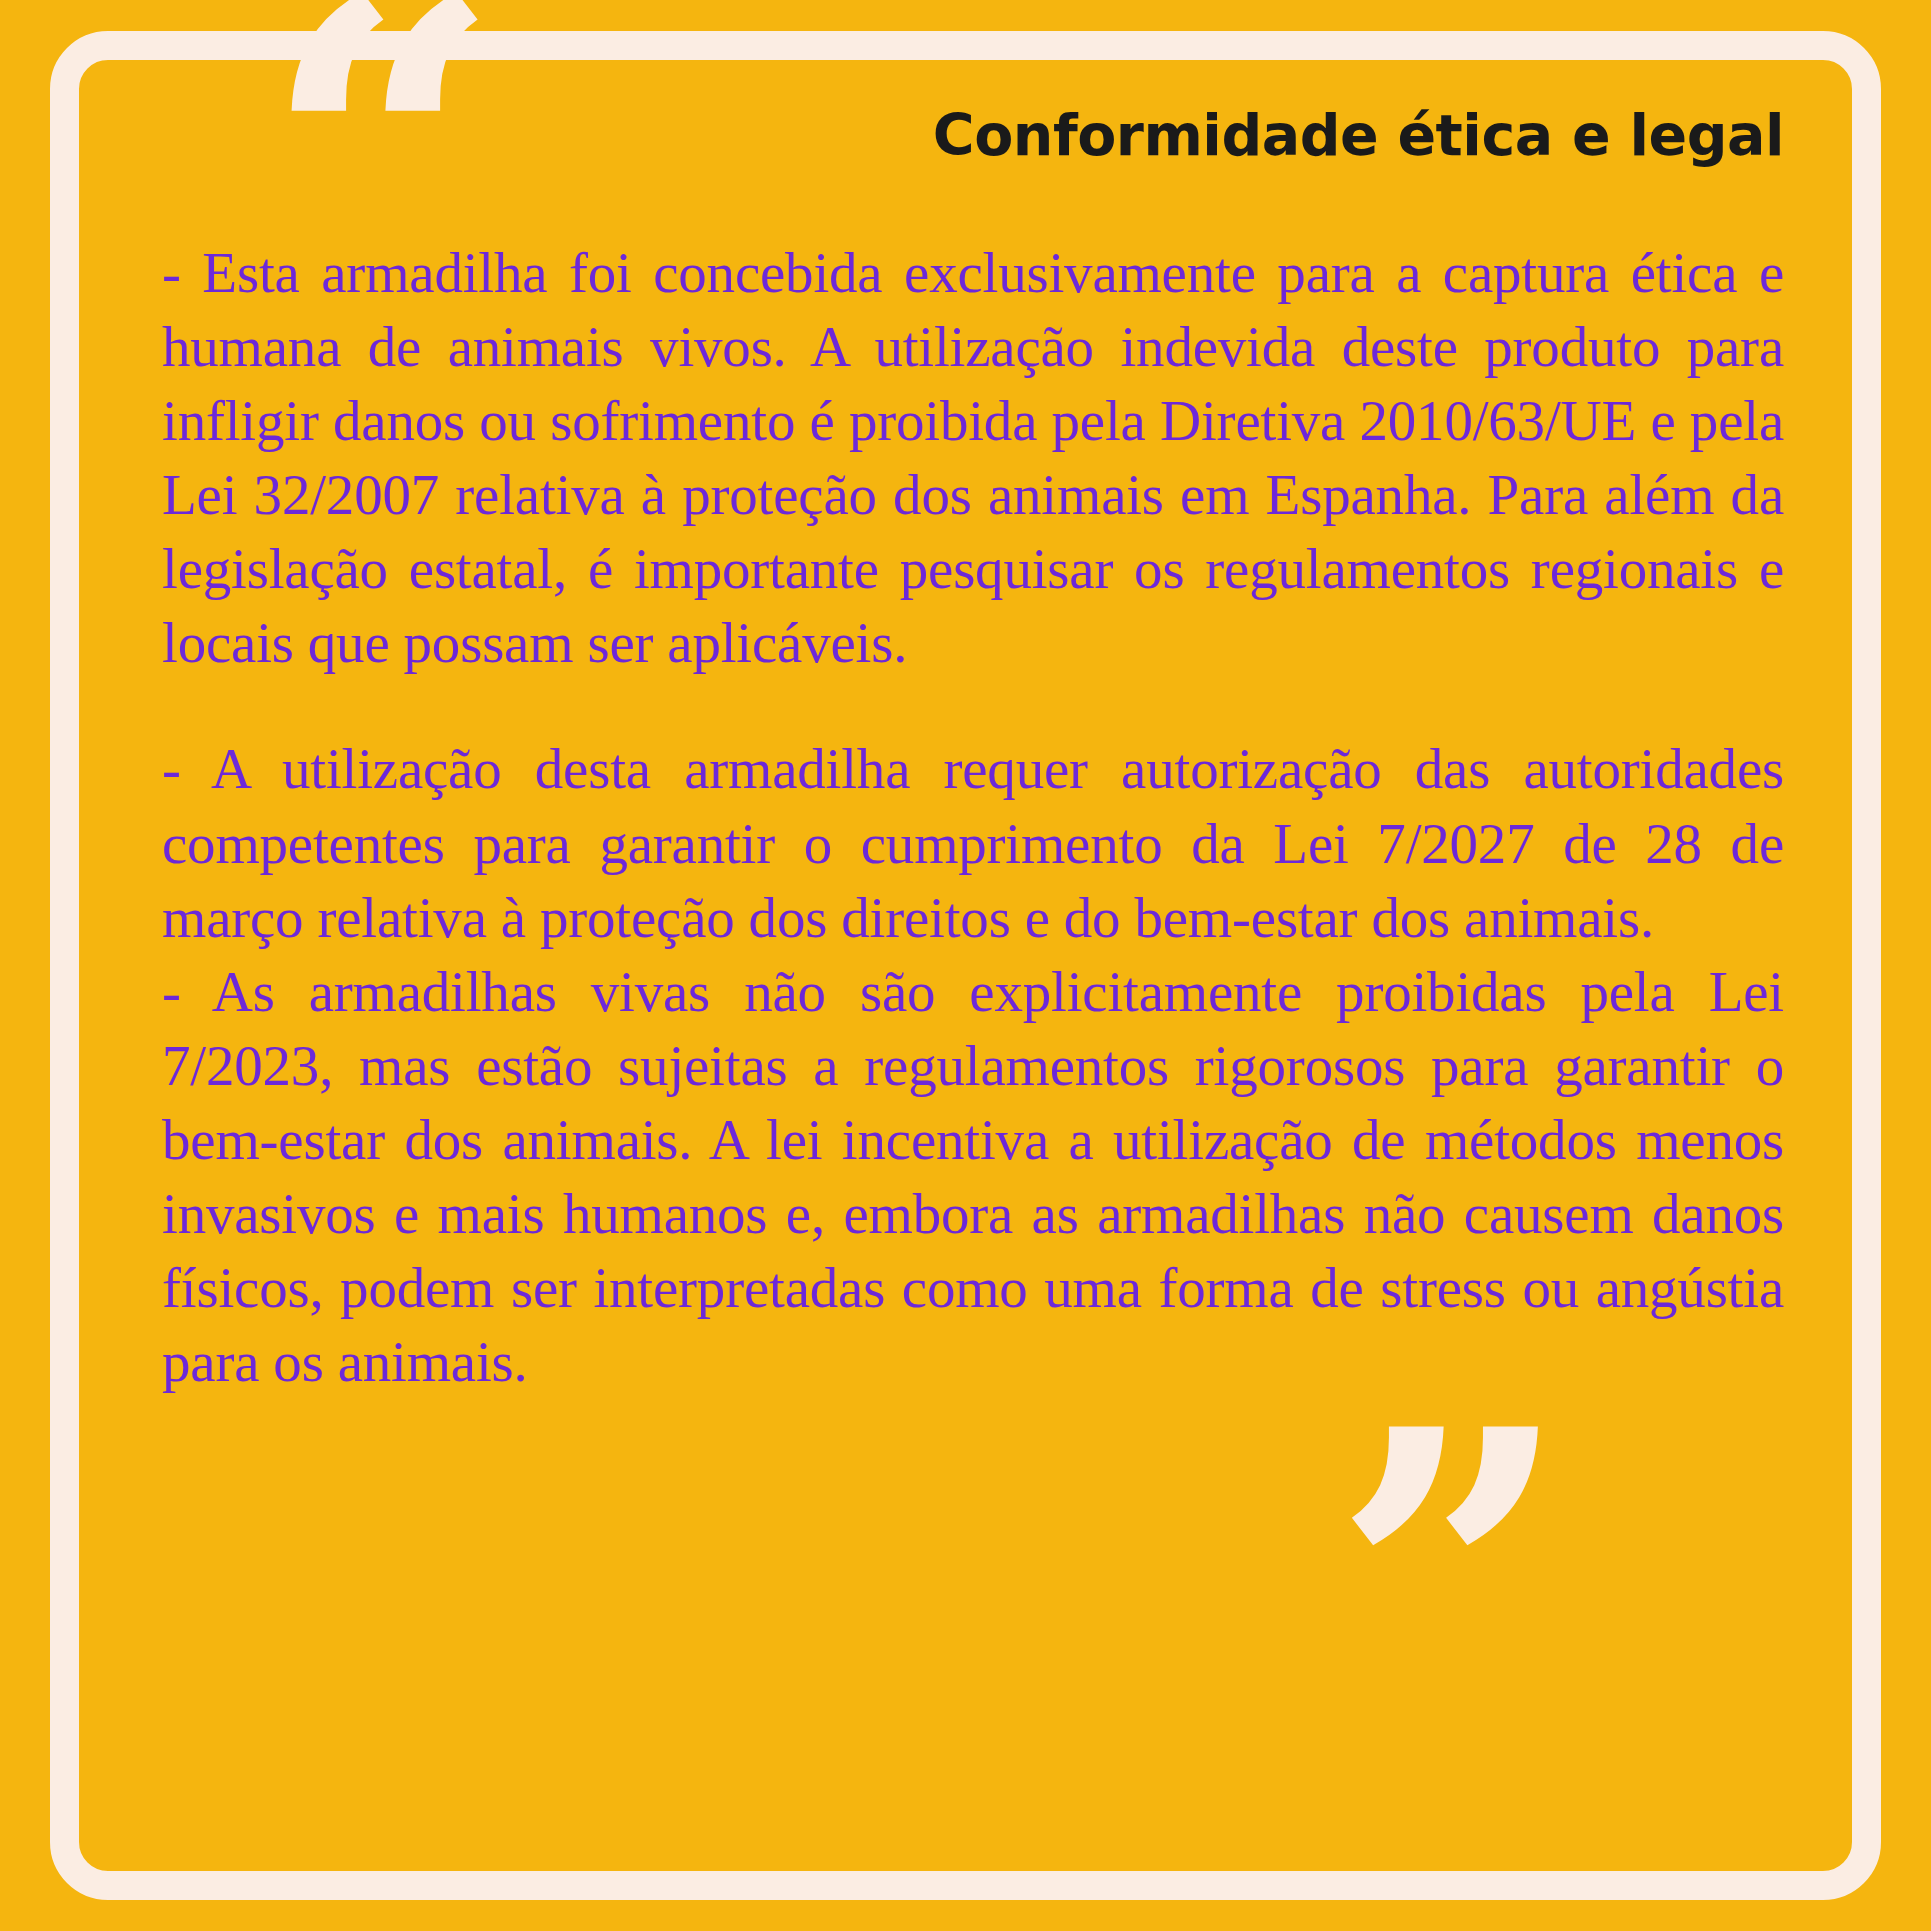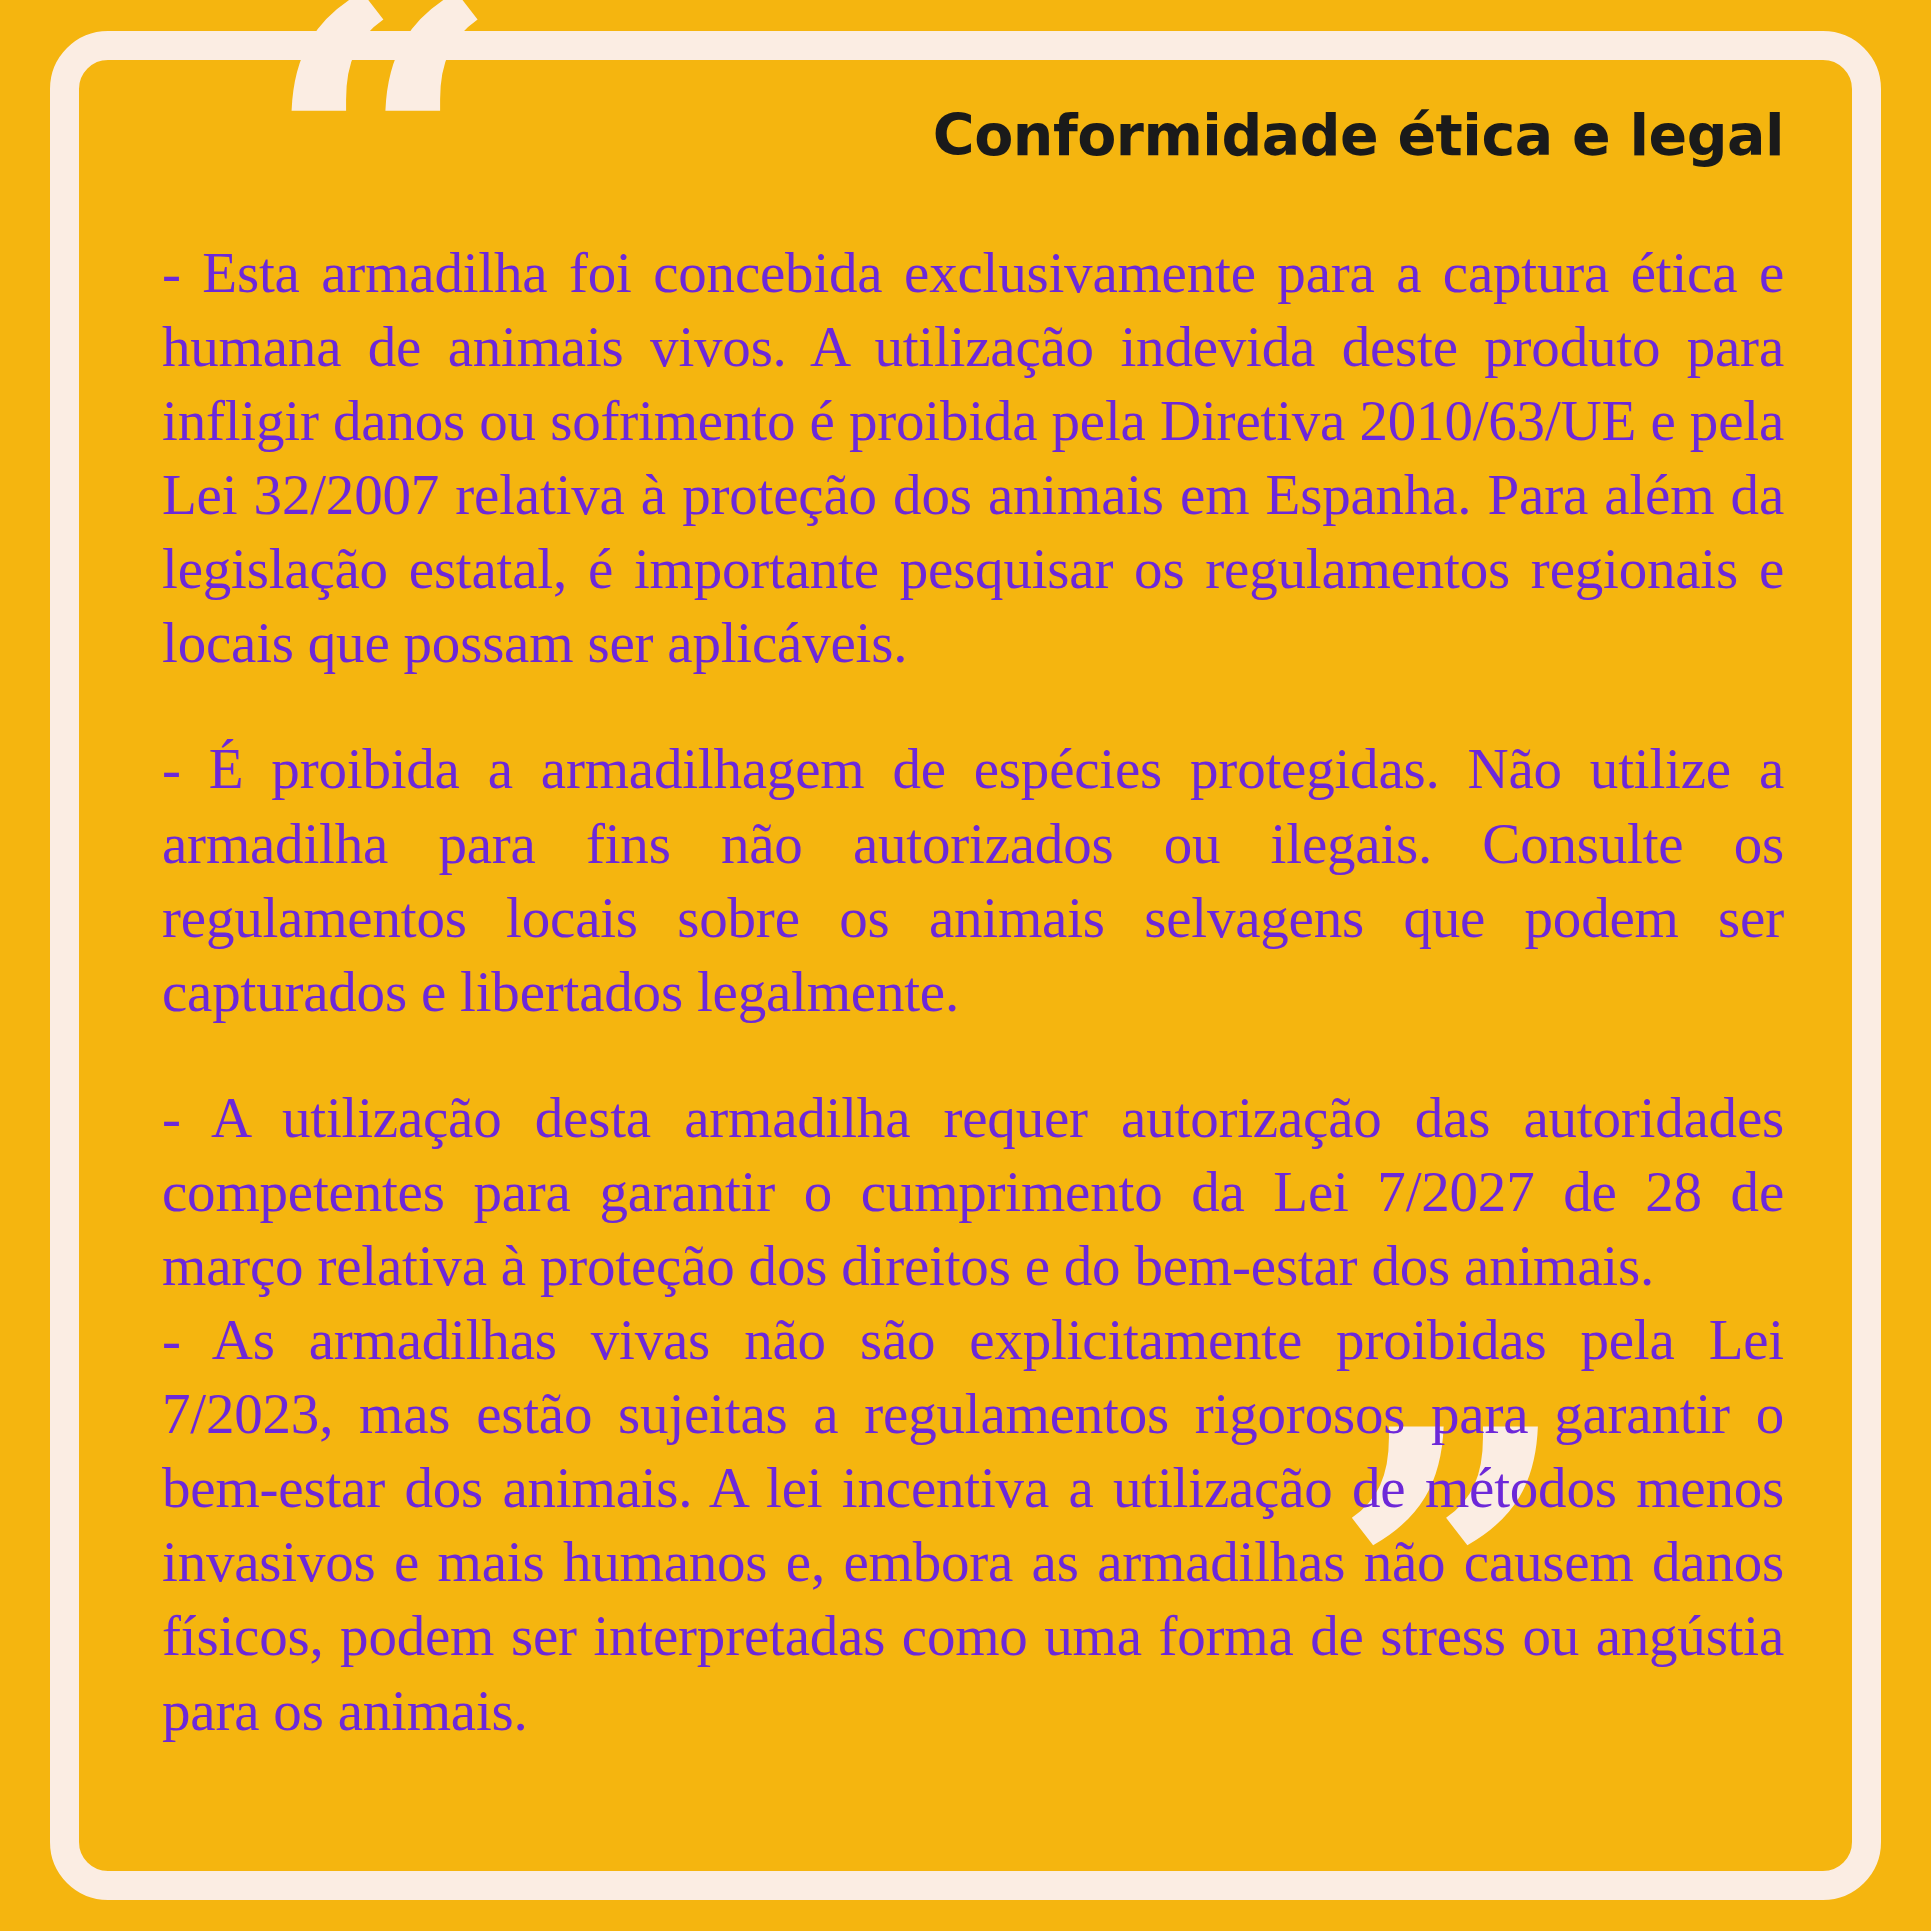--- a/index.html
+++ b/index.html
@@ -99,20 +99,19 @@
   <div class="frame"></div>
 
   <div class="quote-mark quote-open">“</div>
   <div class="quote-mark quote-close">”</div>
 
   <div class="content">
     <h1 class="title">Conformidade ética e legal</h1>
 
     <div class="body-text">
       <p class="para">- Esta armadilha foi concebida exclusivamente para a captura ética e humana de animais vivos. A utilização indevida deste produto para infligir danos ou sofrimento é proibida pela Diretiva 2010/63/UE e pela Lei 32/2007 relativa à proteção dos animais em Espanha. Para além da legislação estatal, é importante pesquisar os regulamentos regionais e locais que possam ser aplicáveis.</p>
-      <p class="para">- É proibida a armadilhagem de espécies protegidas. Não utilize a armadilha para fins não autorizados ou ilegais. Consulte os regulamentos locais sobre os animais selvagens que podem ser capturados e libertados legalmente.</p>
       <p class="para tight">- A utilização desta armadilha requer autorização das autoridades competentes para garantir o cumprimento da Lei 7/2027 de 28 de março relativa à proteção dos direitos e do bem-estar dos animais.</p>
       <p class="para tight">- As armadilhas vivas não são explicitamente proibidas pela Lei 7/2023, mas estão sujeitas a regulamentos rigorosos para garantir o bem-estar dos animais. A lei incentiva a utilização de métodos menos invasivos e mais humanos e, embora as armadilhas não causem danos físicos, podem ser interpretadas como uma forma de stress ou angústia para os animais.</p>
     </div>
   </div>
 
 </div>
 
 
 </body></html>

